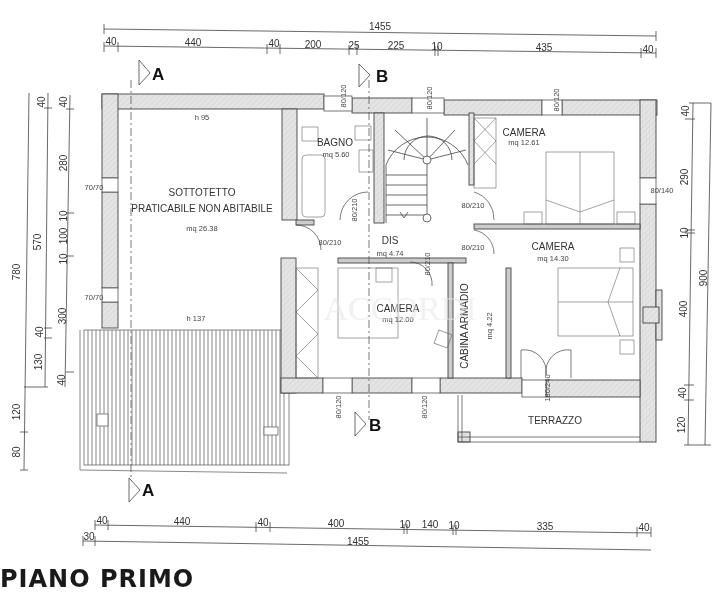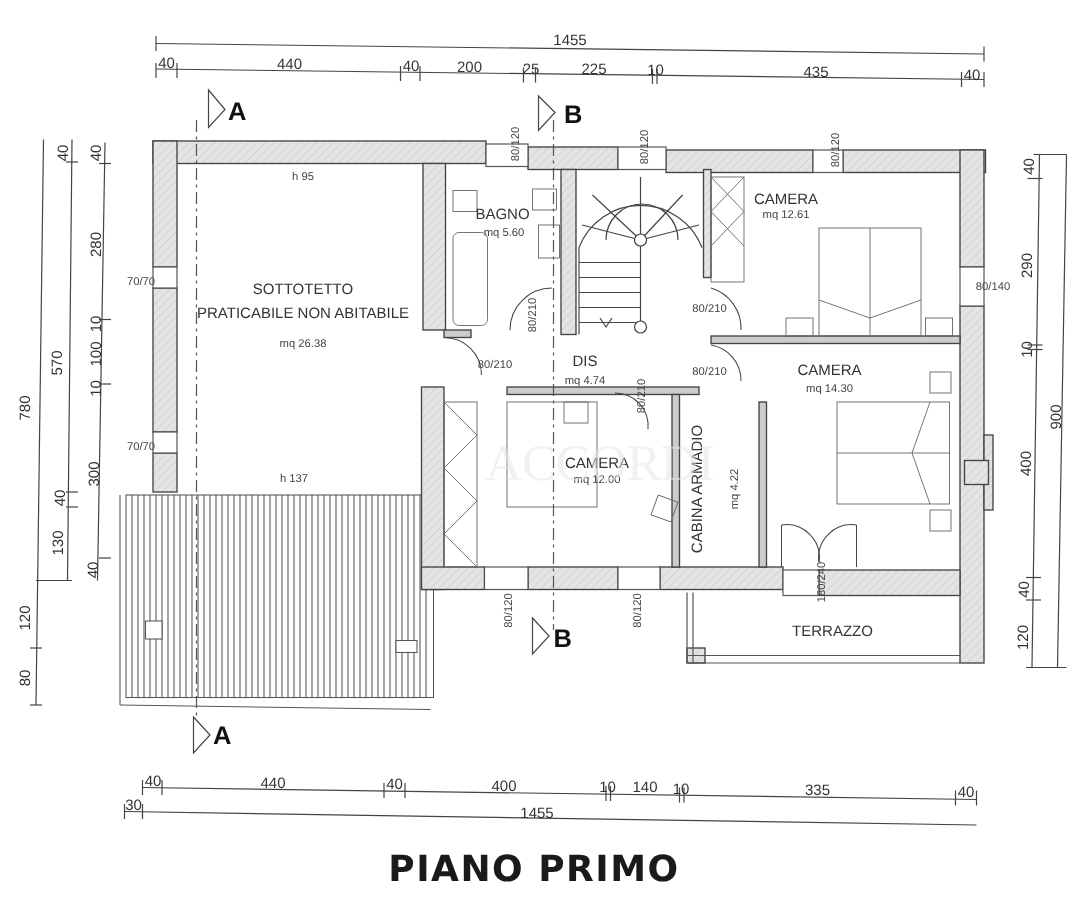--- a/index.html
+++ b/index.html
@@ -3,21 +3,21 @@
 <meta charset="utf-8">
 <style>
   html, body { margin:0; padding:0; background:#ffffff; }
   body { width:712px; height:601px; position:relative; overflow:hidden; font-family:"Liberation Sans", sans-serif; color:#333; }
   svg { position:absolute; left:0; top:0; }
   .dim { font-family:"Liberation Sans", sans-serif; font-size:10px; fill:#333; }
   .room { font-family:"Liberation Sans", sans-serif; font-size:10px; fill:#333; }
   .area { font-family:"Liberation Sans", sans-serif; font-size:7.5px; fill:#444; }
   .door { font-family:"Liberation Sans", sans-serif; font-size:7.5px; fill:#444; }
   .sec { font-family:"Liberation Sans", sans-serif; font-size:17px; font-weight:bold; fill:#111; }
-  .title { position:absolute; left:0; width:712px; top:565px; text-align:center; font-family:"DejaVu Sans", sans-serif; font-weight:bold; font-size:24px; letter-spacing:1px; color:#1a1a1a; }
+  .title { position:absolute; left:0; width:712px; top:565px; font-family:"DejaVu Sans", sans-serif; font-weight:bold; font-size:24px; letter-spacing:1px; color:#1a1a1a; }
 </style>
 </head>
 <body>
 
 <svg width="712" height="601" viewBox="0 0 712 601">
   <defs>
     <pattern id="hatch" width="4" height="4" patternUnits="userSpaceOnUse" patternTransform="rotate(45)">
       <rect width="4" height="4" fill="#e4e4e4"></rect>
       <line x1="0" y1="0" x2="0" y2="4" stroke="#cfcfcf" stroke-width="1"></line>
     </pattern>

